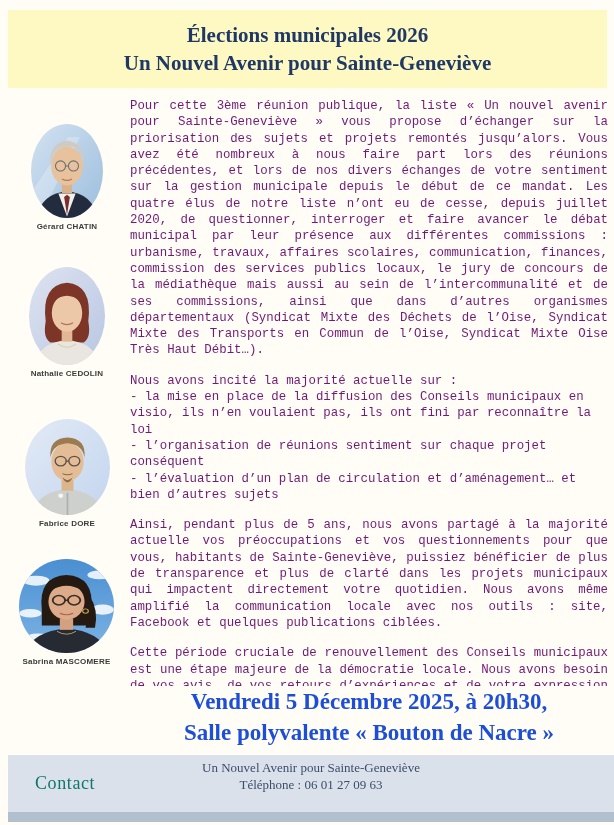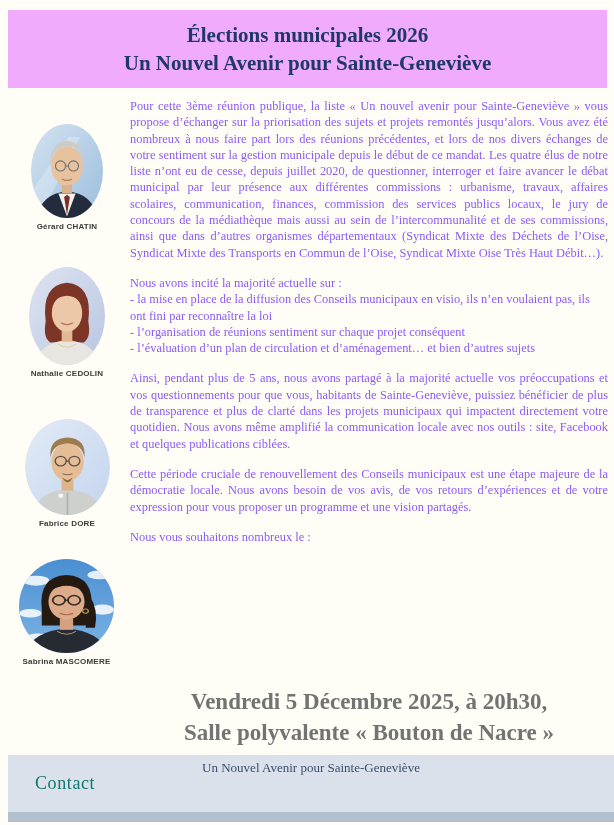--- a/index.html
+++ b/index.html
@@ -5,50 +5,50 @@
   html,body { margin:0; padding:0; background:#ffffff; }
   .page {
     position:relative; width:614px; height:825px;
     background:#fffdf6; overflow:hidden;
     font-family:"Liberation Serif", serif;
   }
 
   
   .header-band {
     position:absolute; left:8px; top:10px; width:599px; height:78px;
-    background:#f0abfc; text-align:center; box-sizing:border-box; padding-top:11px;
+    background:#fef9c3; text-align:center; box-sizing:border-box; padding-top:11px;
   }
   .header-band .title-line {
     font-weight:bold; font-size:21px; line-height:28px; color:#1f3866;
   }
 
   
   .member { position:absolute; text-align:center; }
   .photo { display:block; margin:0 auto; border-radius:50%; overflow:hidden; }
   .photo svg { display:block; width:100%; height:100%; }
   .member-name {
     display:block; margin-top:4px;
     font-family:"Liberation Sans", sans-serif;
     font-size:8px; font-weight:bold; color:#3b3b3b; letter-spacing:0.2px;
   }
 
   
   .main-col {
     position:absolute; left:130px; top:98px; width:478px; height:588px;
-    color:#8b5cf6; font-size:12.4px; line-height:16.3px; overflow:hidden;
+    color:#701a75; font-size:12.4px; line-height:16.3px; overflow:hidden;font-family:Liberation Mono, monospace;
   }
   .main-col p { margin:0 0 14px 0; text-align:justify; }
   .main-col .left-align { text-align:left; }
   .bullet-list { margin:0 0 14px 0; }
   .bullet-list div { text-align:left; }
 
   
   .announce {
     position:absolute; left:130px; top:686px; width:478px;
-    text-align:center; color:#737373; font-weight:bold;
+    text-align:center; color:#1d4ed8; font-weight:bold;
     font-size:23px; line-height:31px;font-family:Liberation Serif, serif;
   }
 
   
   .footer-band {
     position:absolute; left:8px; top:755px; width:606px; height:57px;
     background:#dae1ea;
   }
   .contact-label {
     position:absolute; left:35px; top:773px;
@@ -202,16 +202,17 @@
 
   <div class="announce">
     <div>Vendredi 5 Décembre 2025, à 20h30,</div>
     <div>Salle polyvalente « Bouton de Nacre »</div>
   </div>
 
   <div class="footer-band"></div>
   <div class="contact-label">Contact</div>
   <div class="contact-info">
     <div>Un Nouvel Avenir pour Sainte-Geneviève</div>
+    <div>Téléphone : 06 01 27 09 63</div>
   </div>
   <div class="bottom-strip"></div>
 
 </div>
 
 </body></html>

